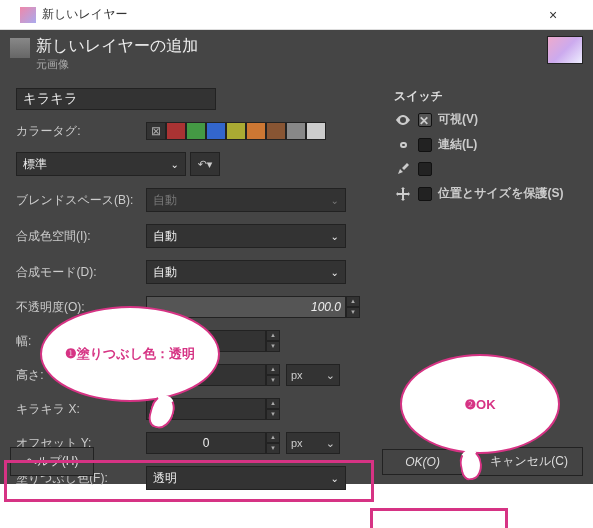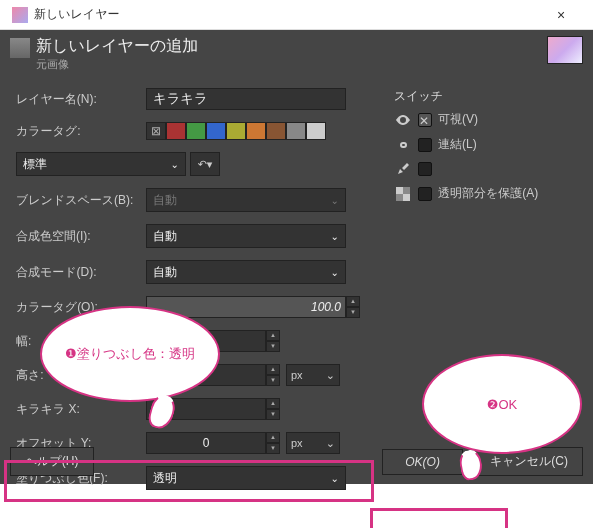--- a/index.html
+++ b/index.html
@@ -1,29 +1,29 @@
 <!DOCTYPE html>
 <html><head>
 <meta charset="utf-8">
 <style>
 * { box-sizing: border-box; margin: 0; padding: 0; font-family: "Meiryo", sans-serif; }
 body { background: #fff; width: 593px; height: 528px; overflow: hidden; position: relative; }
-.titlebar { height: 30px; background: #fff; border-bottom: 1px solid #ddd; display: flex; align-items: center; padding: 0 12px; }
+.titlebar { height: 30px; background: #fff; border-bottom: 1px solid #ddd; display: flex; align-items: center; padding: 0 20px; }
 .titlebar .icon { width: 16px; height: 16px; background: linear-gradient(135deg,#e8a,#aae); margin-right: 6px; }
 .titlebar .title { font-size: 12px; color: #333; flex: 1; }
 .titlebar .close { width: 40px; text-align: center; font-size: 14px; color: #333; cursor: pointer; }
 .dlg { background: #454545; color: #ccc; width: 593px; height: 454px; position: relative; font-size: 12px; }
 .header { display: flex; align-items: flex-start; padding: 6px 10px 10px 10px; }
 .header .hicon { width: 20px; height: 20px; background: linear-gradient(#888,#666); margin-right: 6px; margin-top: 2px; }
 .header .htext .t1 { font-size: 16px; color: #eee; }
 .header .htext .t2 { font-size: 11px; color: #aaa; }
 .header .thumb { margin-left: auto; width: 36px; height: 28px; background: linear-gradient(135deg,#eac,#cae,#eef); border: 1px solid #222; }
 .body { display: flex; padding: 6px 10px 0 16px; }
 .left { width: 360px; }
-.right { flex: 1; padding-left: 18px; }
+.right { flex: 1; padding-left: 18px; font-weight: bold; }
 .row { display: flex; align-items: center; margin-bottom: 12px; }
 .row label { width: 130px; color: #ccc; }
 .input { background: #333; border: 1px solid #222; color: #eee; padding: 3px 6px; width: 200px; height: 22px; }
 .colortags { display: flex; gap: 0; }
 .ct { width: 20px; height: 18px; border: 1px solid #222; }
 .ctx { background: #333; color: #aaa; display:flex; align-items:center; justify-content:center; font-size:12px; }
 .select { background: #333; border: 1px solid #222; color: #eee; padding: 2px 6px; width: 170px; height: 24px; display: flex; align-items: center; justify-content: space-between; cursor: pointer; }
 .select.disabled { color: #777; }
 .select .chev { font-size: 10px; }
 .resetbtn { width: 30px; height: 24px; background: #333; border: 1px solid #222; margin-left: 4px; display:flex; align-items:center; justify-content:center; color:#ccc; font-size:11px; }
@@ -36,23 +36,23 @@
 .numfield { background:#333; border:1px solid #222; width: 120px; height:22px; display:flex; align-items:center; justify-content:center; color:#eee; }
 .switch-title { color:#ddd; margin-bottom:6px; }
 .srow { display:flex; align-items:center; margin-bottom:8px; gap:6px; }
 .srow .sicon { width:18px; height:16px; display:flex; align-items:center; justify-content:center; }
 .cb { width:14px; height:14px; background:#222; border:1px solid #111; border-radius:2px; }
 .footer { position:absolute; bottom:8px; left:10px; right:10px; display:flex; align-items:center; }
 .btn { background:#444; border:1px solid #222; color:#ddd; padding:5px 14px; font-size:12px; cursor:pointer; }
 .btn.ok { padding:5px 22px;font-style:italic; }
 .fill-hl { position:absolute; border:3px solid #d63384; pointer-events:none; left:4px; top:430px; width:370px; height:42px; }
 .ok-hl { position:absolute; border:3px solid #d63384; pointer-events:none; left:370px; top:478px; width:138px; height:30px; }
-.bubble { position:absolute; background:#fff; border:2px solid #d63384; border-radius:50%; display:flex; align-items:center; justify-content:center; color:#d63384; font-weight:normal; font-size:13px; pointer-events:none; }
+.bubble { position:absolute; background:#fff; border:2px solid #d63384; border-radius:50%; display:flex; align-items:center; justify-content:center; color:#d63384; font-weight:bold; font-size:13px; pointer-events:none; }
 .bubble.b1 { left:40px; top:306px; width:180px; height:96px; }
-.bubble.b2 { left:422px; top:354px; width:160px; height:100px; }
+.bubble.b2 { left:400px; top:354px; width:160px; height:100px; }
 .tail { position:absolute; background:#fff; border:2px solid #d63384; pointer-events:none; }
 .tail.t1 { left:150px; top:395px; width:24px; height:34px; border-radius:50% 50% 60% 40%; transform:rotate(15deg); border-top-color:#fff; }
 .tail.t2 { left:460px; top:450px; width:22px; height:30px; border-radius:50% 50% 60% 40%; transform:rotate(-10deg); border-top-color:#fff; }
 svg { display:block; }
 </style>
 </head>
 <body>
 
 <div class="titlebar">
   <div class="icon"></div>
@@ -66,21 +66,20 @@
     <div class="htext">
       <div class="t1">新しいレイヤーの追加</div>
       <div class="t2">元画像</div>
     </div>
     <div class="thumb"></div>
   </div>
 
   <div class="body">
     <div class="left">
       <div class="row">
-        <label>レイヤー名(N):</label>
         <input class="input" value="キラキラ" style="">
       </div>
       <div class="row">
         <label>カラータグ:</label>
         <div class="colortags">
           <div class="ct ctx">⊠</div>
           <div class="ct" style="background:#a33"></div>
           <div class="ct" style="background:#494"></div>
           <div class="ct" style="background:#36c"></div>
           <div class="ct" style="background:#aa3"></div>
@@ -112,21 +111,21 @@
           </div>
       </div>
       <div class="row">
         <label>合成モード(D):</label>
         <div class="select" style="width:200px">
             <span>自動</span>
             <span class="chev">⌄</span>
           </div>
       </div>
       <div class="row">
-        <label>カラータグ(O):</label>
+        <label>不透明度(O):</label>
         <div class="slider">
             <div class="fill" style="width:100%"></div>
             <span>100.0</span>
           </div>
         <div class="spin">
             <div>▴</div>
             <div>▾</div>
           </div>
       </div>
       <div class="row">
@@ -204,27 +203,25 @@
         <div class="sicon">
             <svg width="14" height="14" viewBox="0 0 14 14">
               <path d="M2 12l2-5 3 3-5 2zm4-6l5-5 2 2-5 5-2-2z" fill="#ccc"></path>
             </svg>
           </div>
         <div class="cb"></div>
       </div>
       <div class="srow">
         <div class="sicon">
             <svg width="14" height="14" viewBox="0 0 14 14">
-              <rect width="14" height="14" fill="#888"></rect>
-              <rect x="0" y="0" width="7" height="7" fill="#ccc"></rect>
-              <rect x="7" y="7" width="7" height="7" fill="#ccc"></rect>
+              <path d="M7 0l2 2H8v4h4V5l2 2-2 2V8H8v4h1l-2 2-2-2h1V8H2v1L0 7l2-2v1h4V2H5l2-2z" fill="#ccc"></path>
             </svg>
           </div>
         <div class="cb"></div>
-        <span>透明部分を保護(A)</span>
+        <span>位置とサイズを保護(S)</span>
       </div>
     </div>
   </div>
 
   <div class="footer">
     <button class="btn">ヘルプ(H)</button>
     <div style="flex:1"></div>
     <button class="btn ok">OK(O)</button>
     <div style="width:12px"></div>
     <button class="btn">キャンセル(C)</button>

